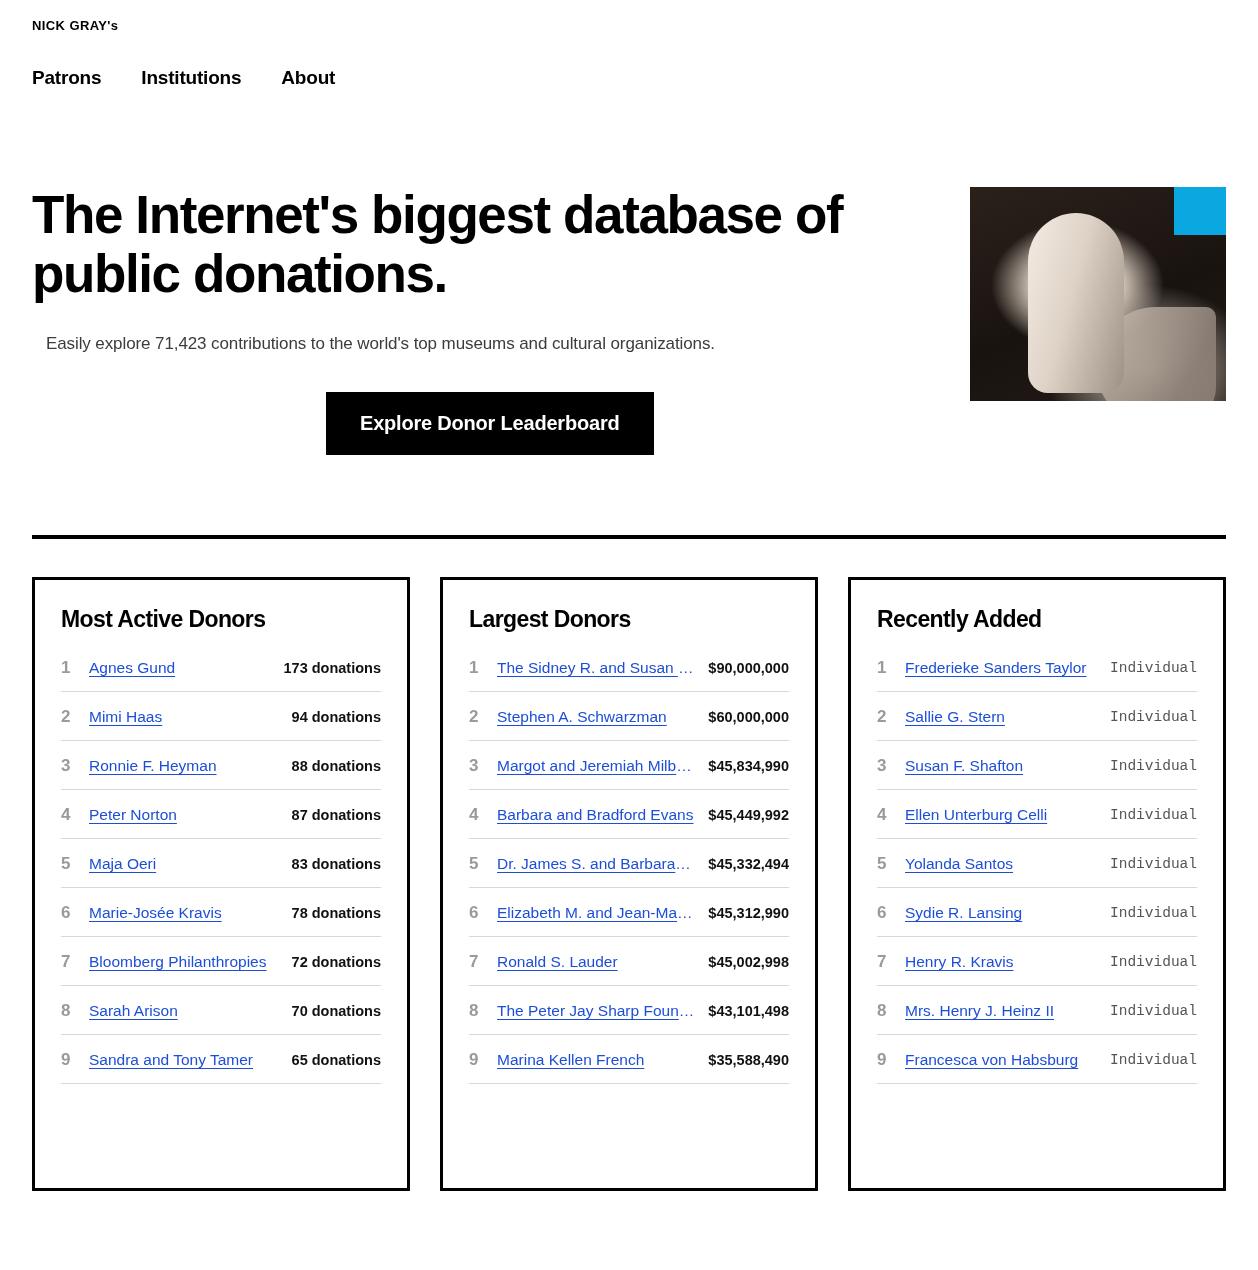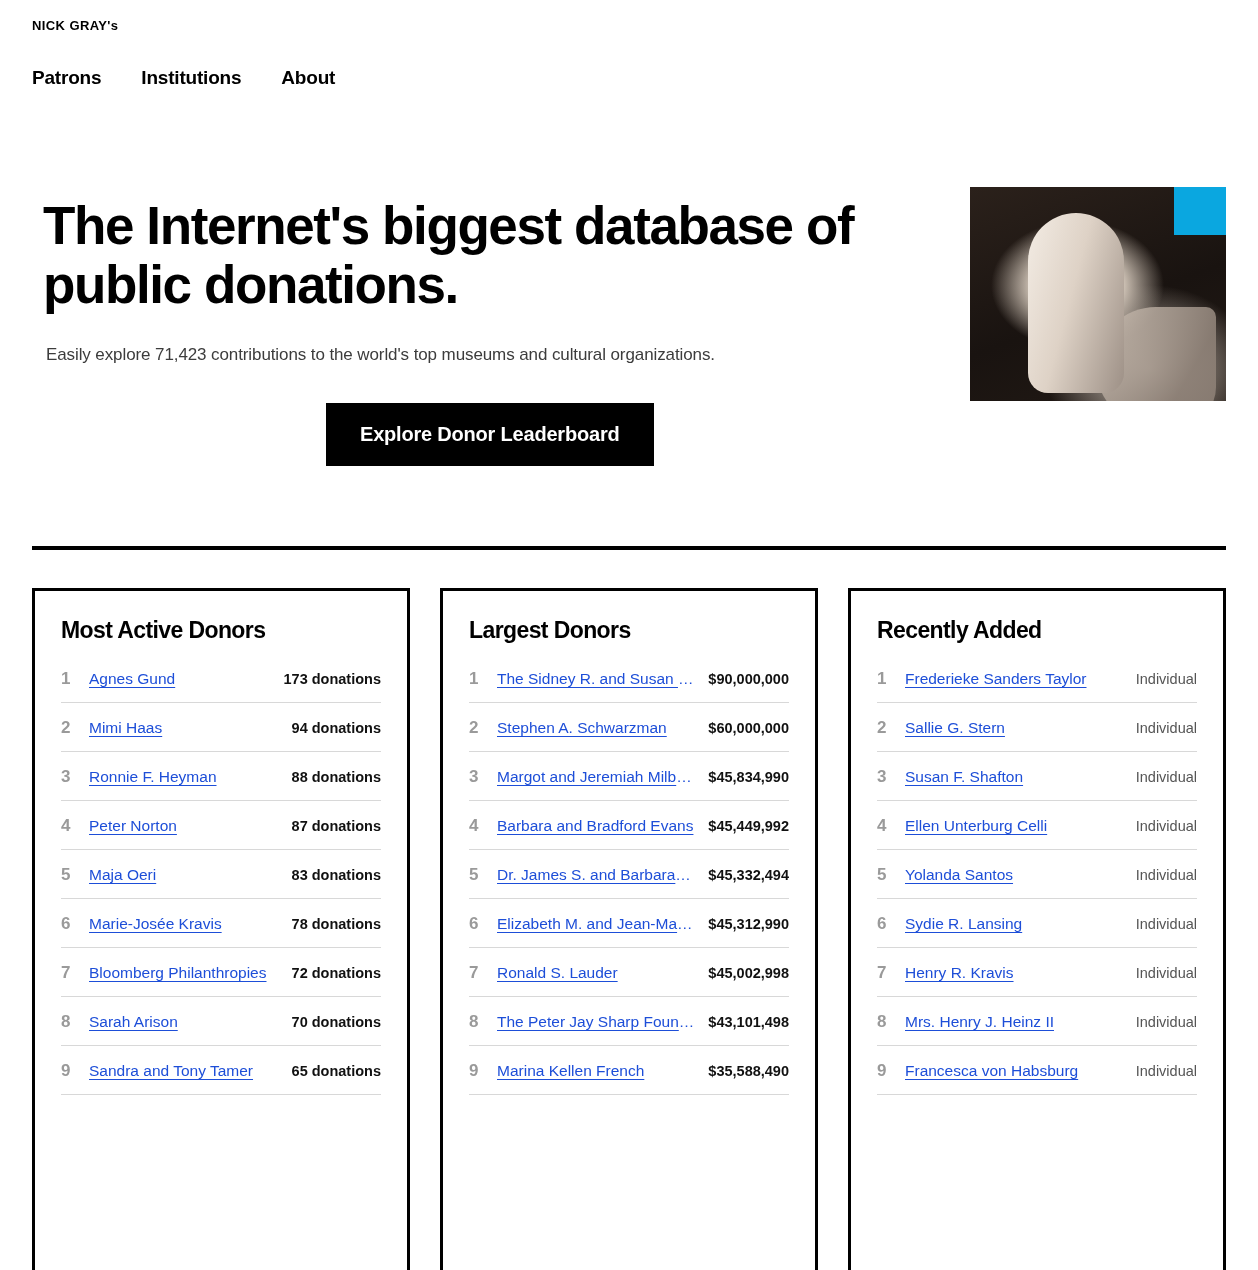--- a/index.html
+++ b/index.html
@@ -60,21 +60,21 @@
     justify-content: space-between;
   }
   .hero-left {
     max-width: 900px;
   }
   .hero-title {
     font-size: 53px;
     line-height: 1.12;
     font-weight: bold;
     letter-spacing: -1.4px;
-    margin: 11px;
+    margin: 0;
     color: #000;
   }
   .hero-sub {
     margin-top: 30px;
     font-size: 17px;
     color: #3c3c3c;
     letter-spacing: -0.1px;
     margin-left: 14px;
   }
   .hero-cta-wrap {
@@ -153,21 +153,21 @@
   .boards {
     margin-top: 38px;
     display: flex;
     gap: 30px;
   }
   .board {
     flex: 1 1 0;
     border: 3px solid #000;
     padding: 22px 26px 0 26px;
     min-width: 0;
-    height: 692px;
+    height: 614px;
     overflow: hidden;
   }
   .board h3 {
     font-size: 23px;
     font-weight: bold;
     letter-spacing: -0.6px;
     margin: 4px 0 10px 0;
     color: #000;
   }
   .board-list {
@@ -204,20 +204,21 @@
   .metric {
     font-size: 14.5px;
     font-weight: bold;
     color: #111;
     white-space: nowrap;
     flex: 0 0 auto;
   }
   .metric.muted {
     font-weight: normal;
     color: #555;
+    font-family: Liberation Mono, monospace;
   }
 </style>
 </head>
 <body>
 
 <div class="page">
 
   <header>
     <div class="brand-eyebrow">NICK GRAY's</div>
 

